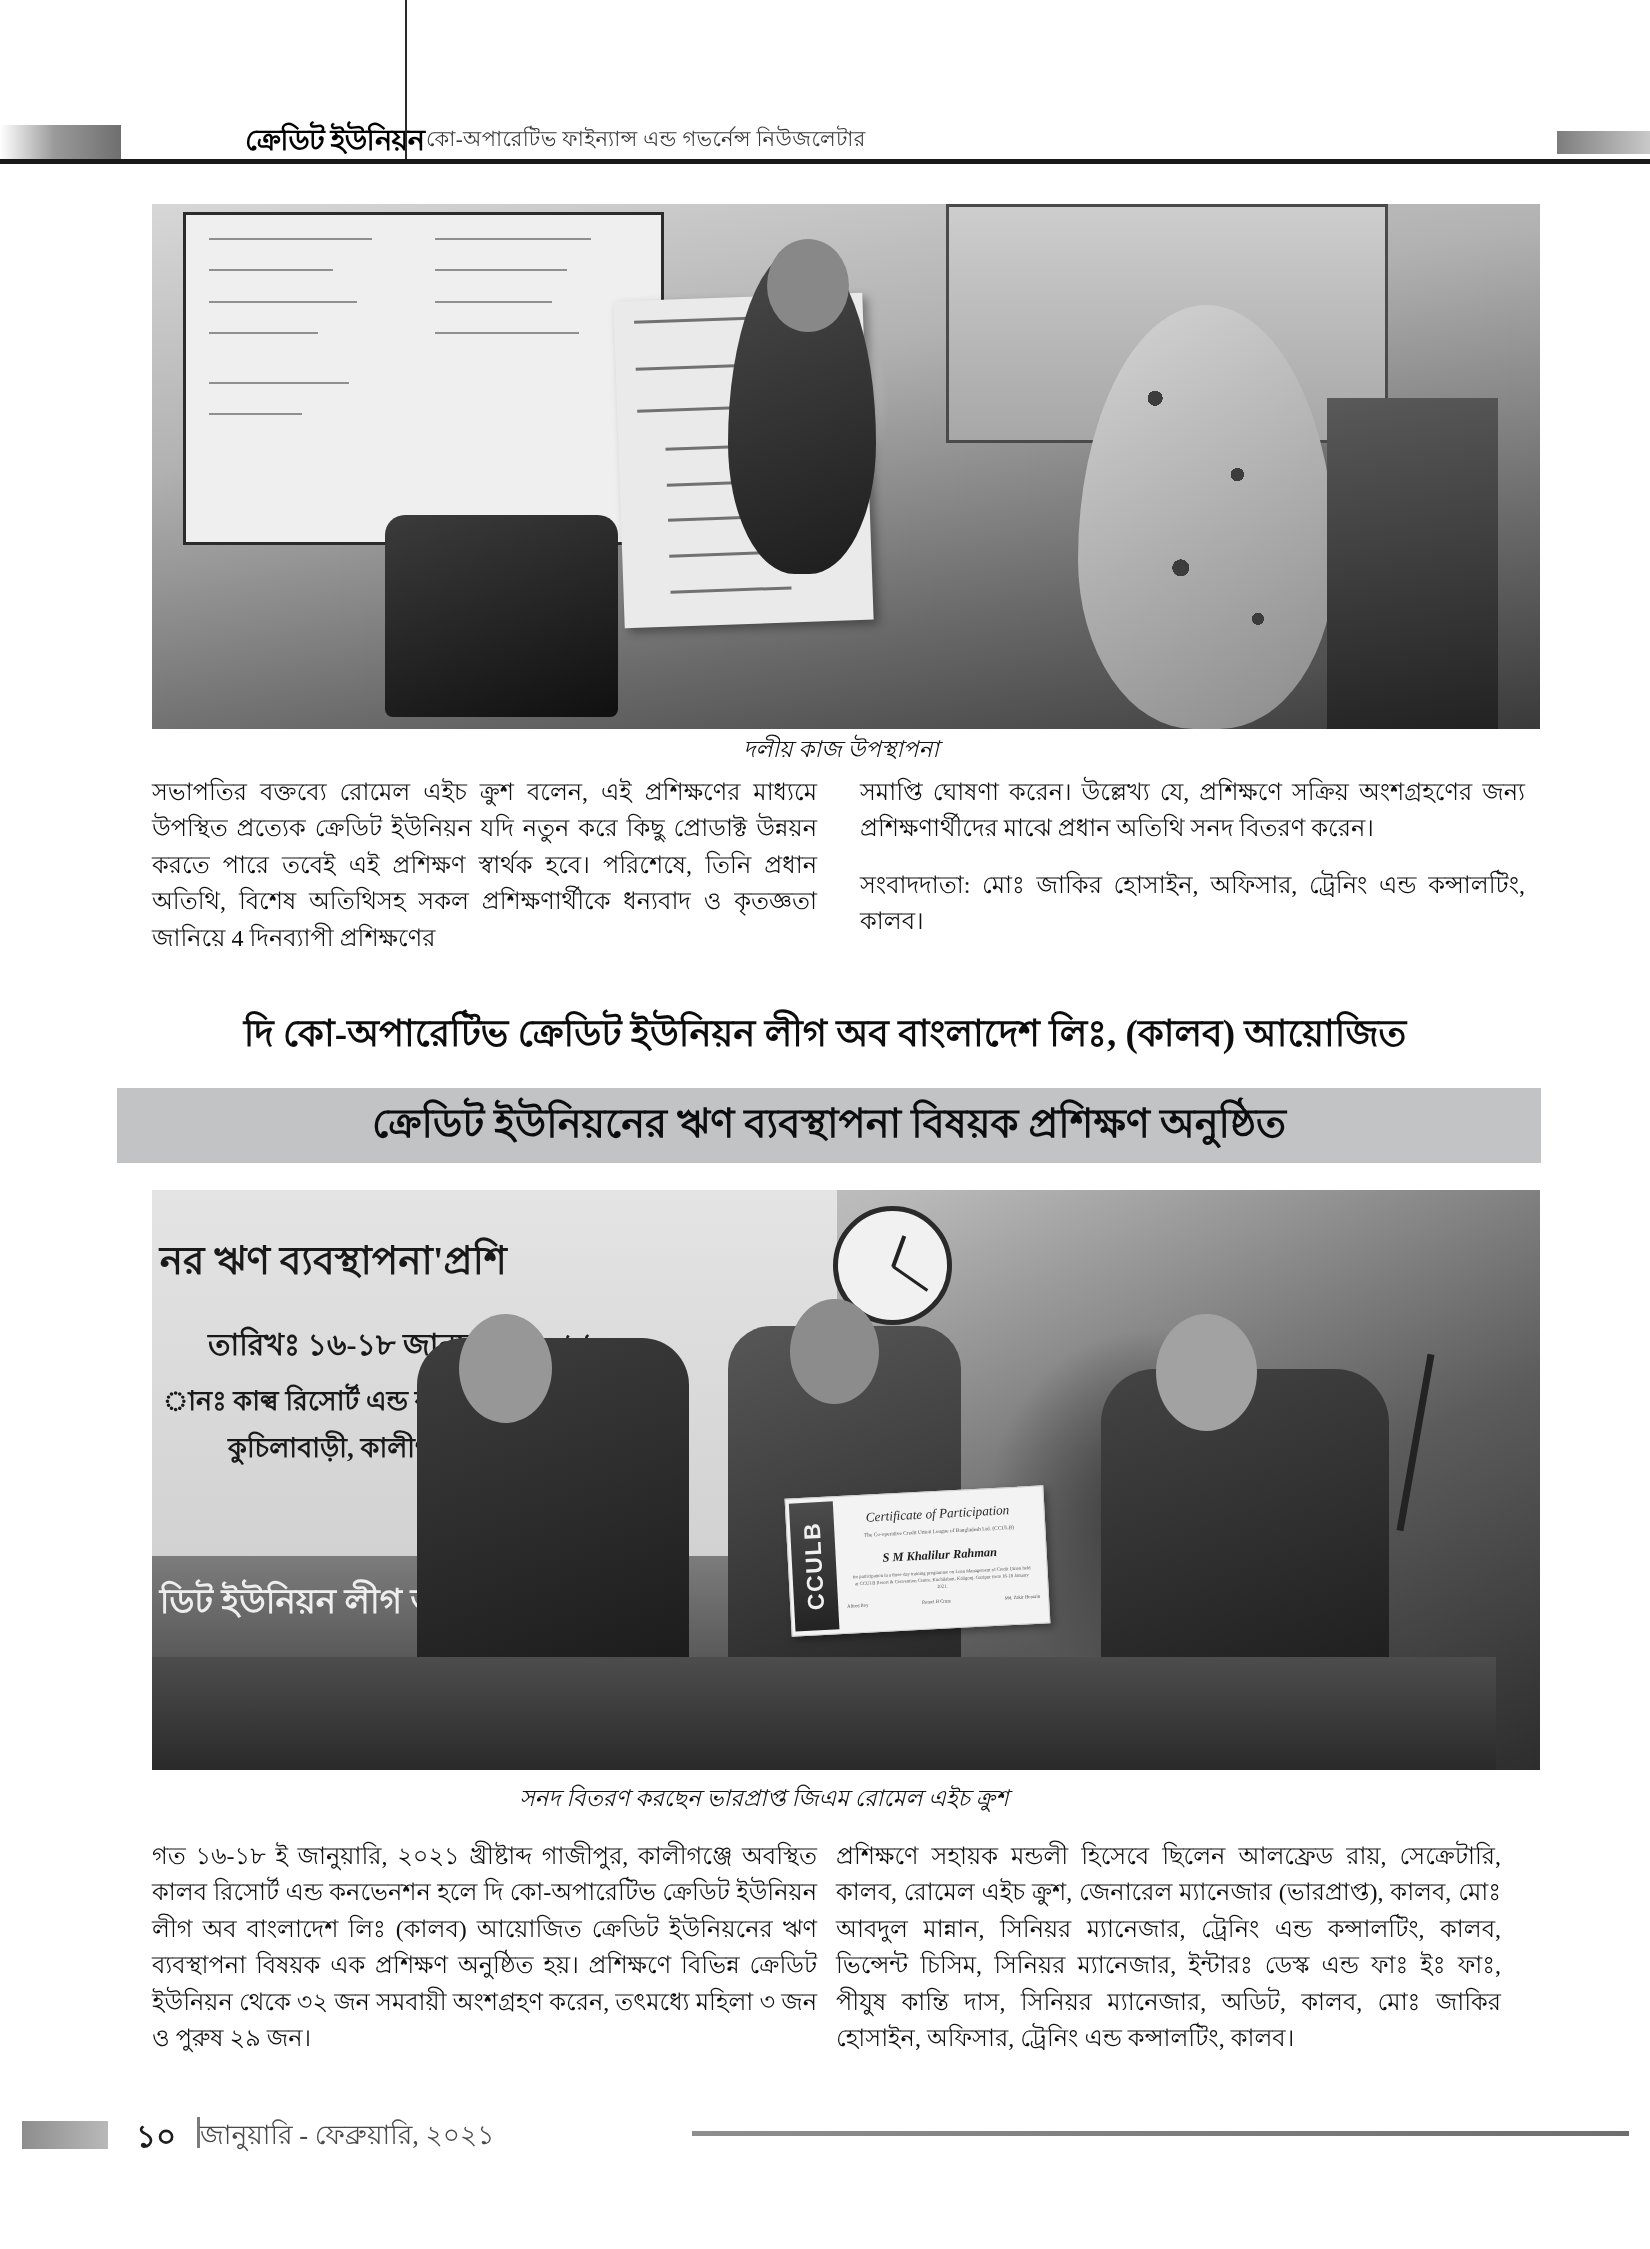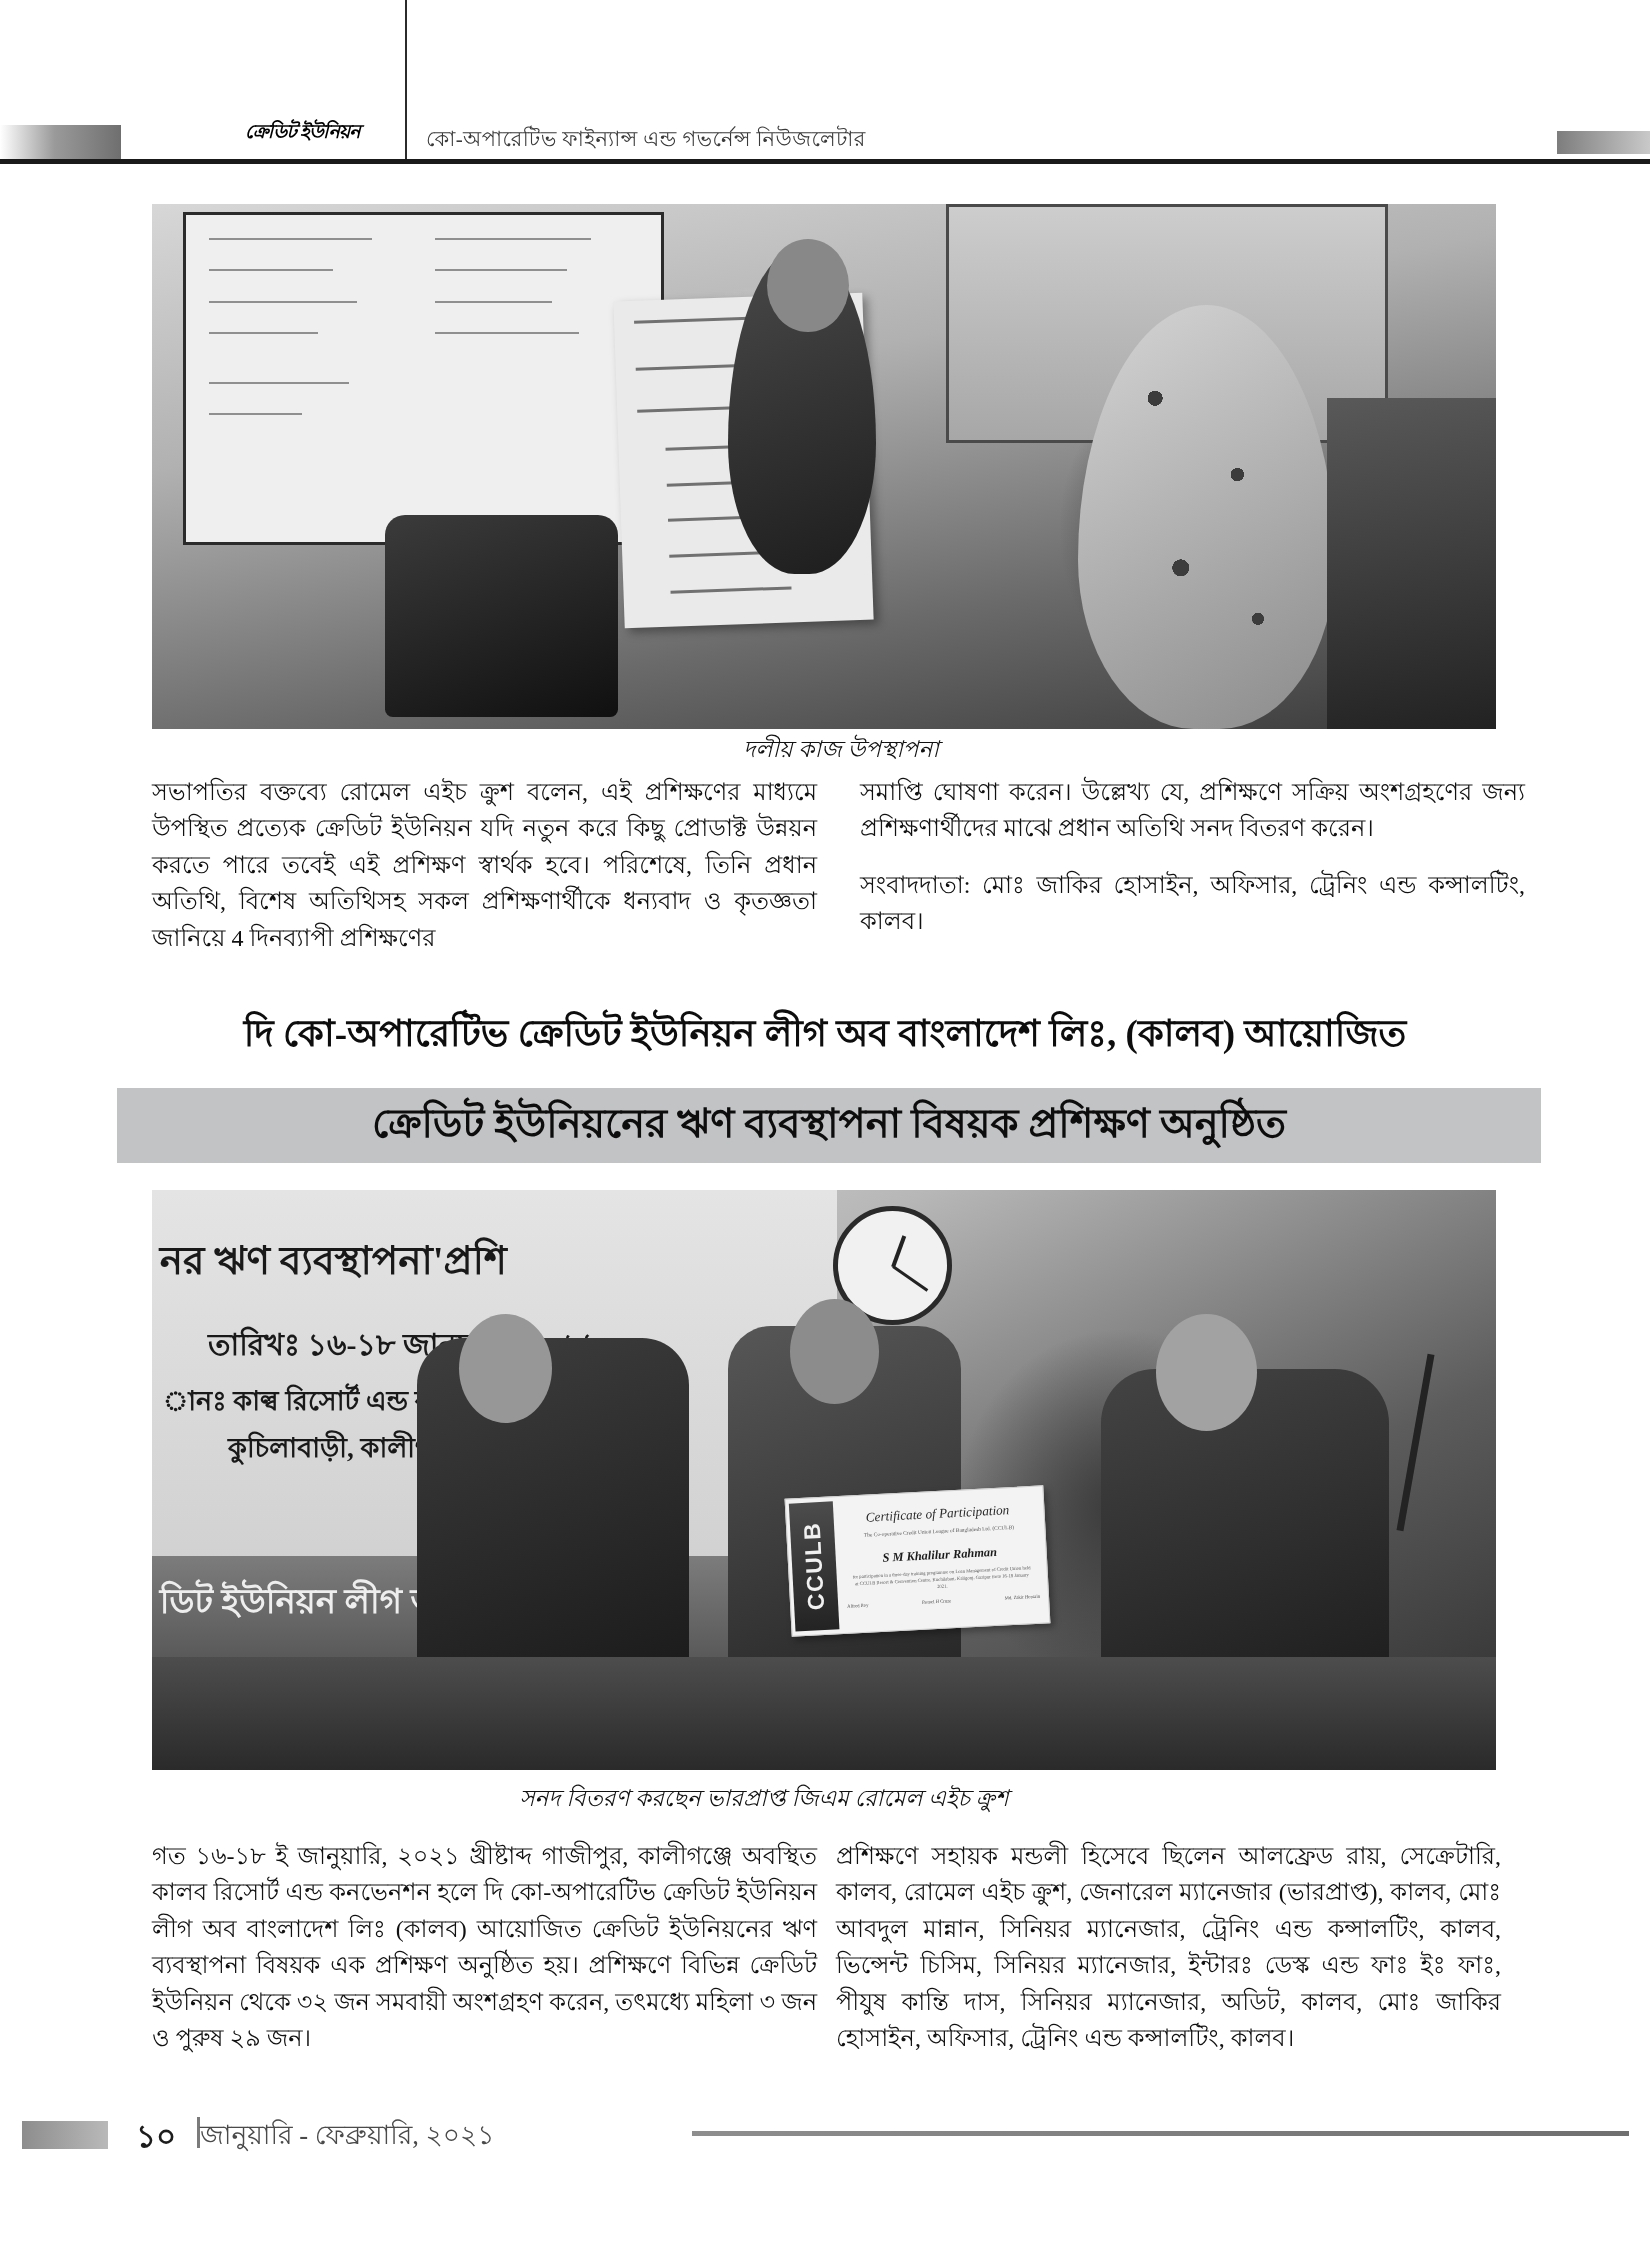--- a/index.html
+++ b/index.html
@@ -49,22 +49,21 @@
     width: 121px;
     height: 36px;
     background: linear-gradient(90deg, #ffffff 0%, #9a9a9a 45%, #6f6f6f 100%);
   }
   .brand-logo {
     position: absolute;
     left: 245px;
     top: 0px;
     font-family: "Liberation Serif", "DejaVu Serif", serif;
     font-weight: bold;
-    font-size: 19px;
-    font-style: italic;
+    font-size: 29px;
     letter-spacing: -0.8px;
     color: #000000;
     white-space: nowrap;
   }
   .brand-divider {
     position: absolute;
     left: 405px;
     top: -1.6px;
     width: 2.3px;
     height: 47px;
@@ -96,20 +95,21 @@
     height: 23px;
     background: linear-gradient(90deg, #7d7d7d 0%, #c9c9c9 100%);
   }
 
   
   .photo {
     position: absolute;
     background: #6d6d6d;
     overflow: hidden;
     filter: grayscale(100%);
+    padding-left: 44px;
   }
   .photo-1 {
     left: 152px;
     top: 204px;
     width: 1344px;
     height: 525px;
     background:
       radial-gradient(ellipse 202px 233px at 78% 62%, #2f2f2f 0%, rgba(47,47,47,0) 70%),
       radial-gradient(ellipse 156px 163px at 45% 38%, #efeee9 0%, rgba(239,238,233,0) 72%),
       linear-gradient(170deg, #d9d7d0 0%, #b3b1aa 35%, #6c6a66 72%, #3b3a38 100%);

